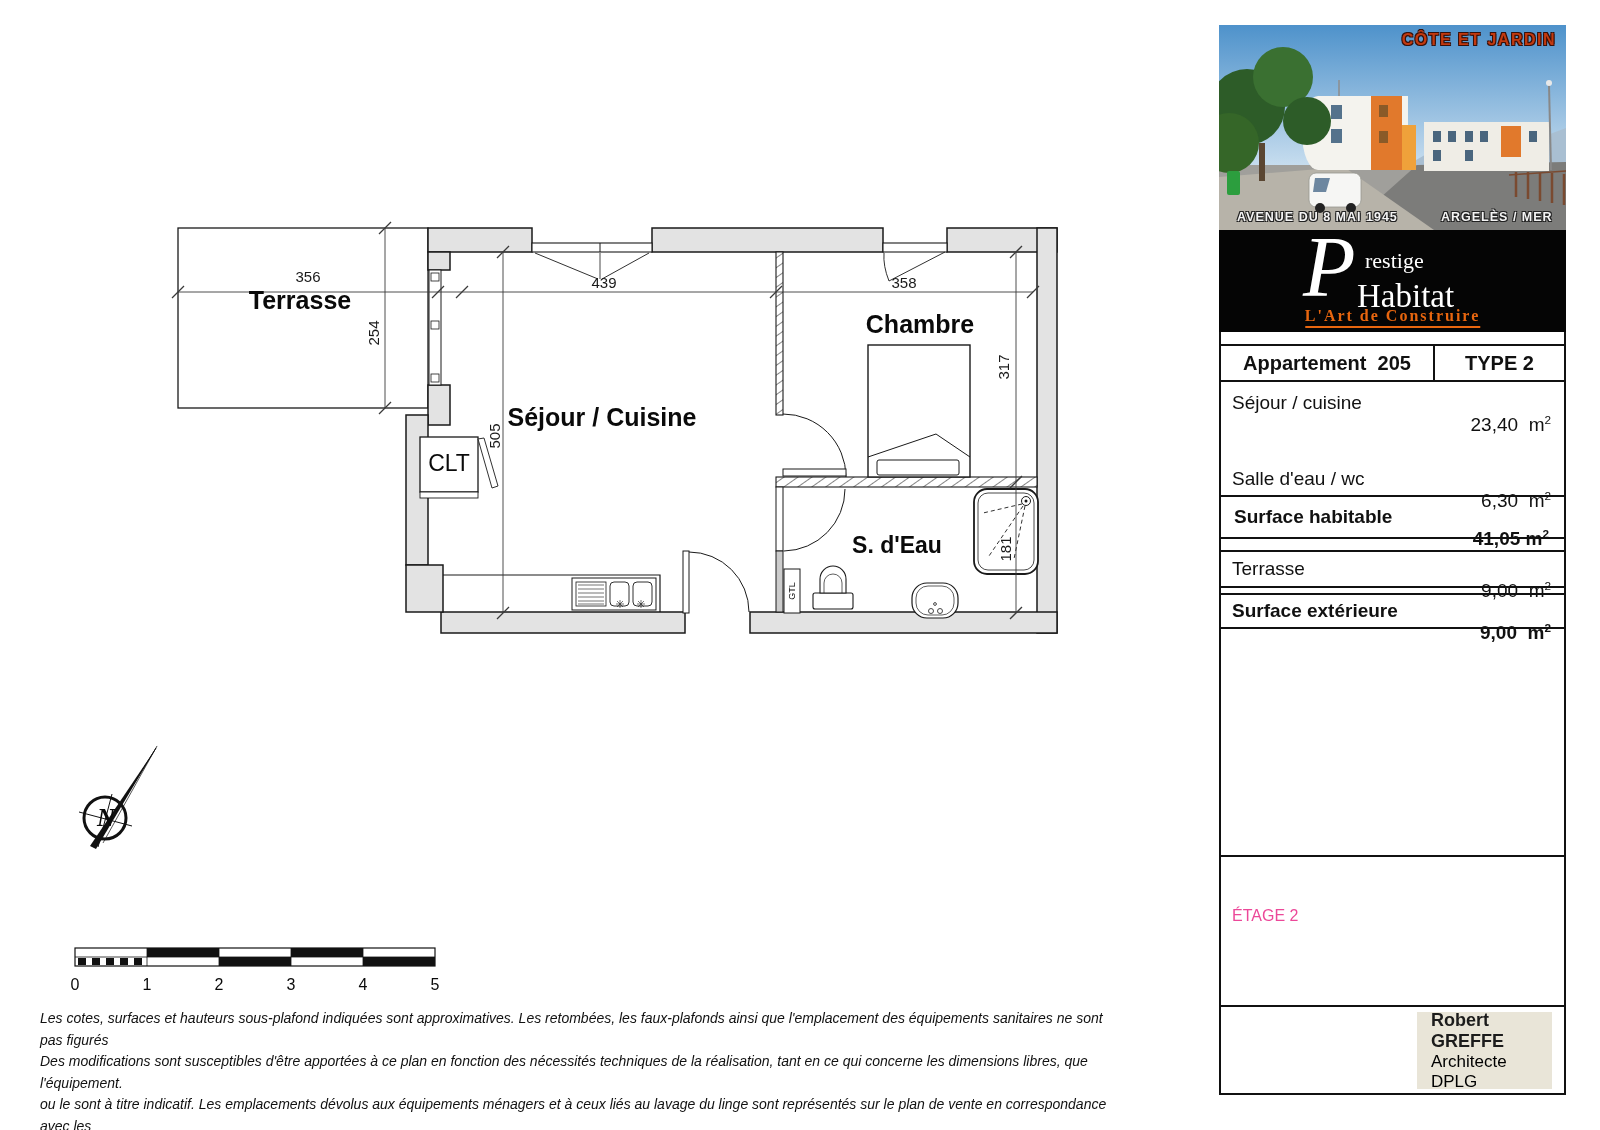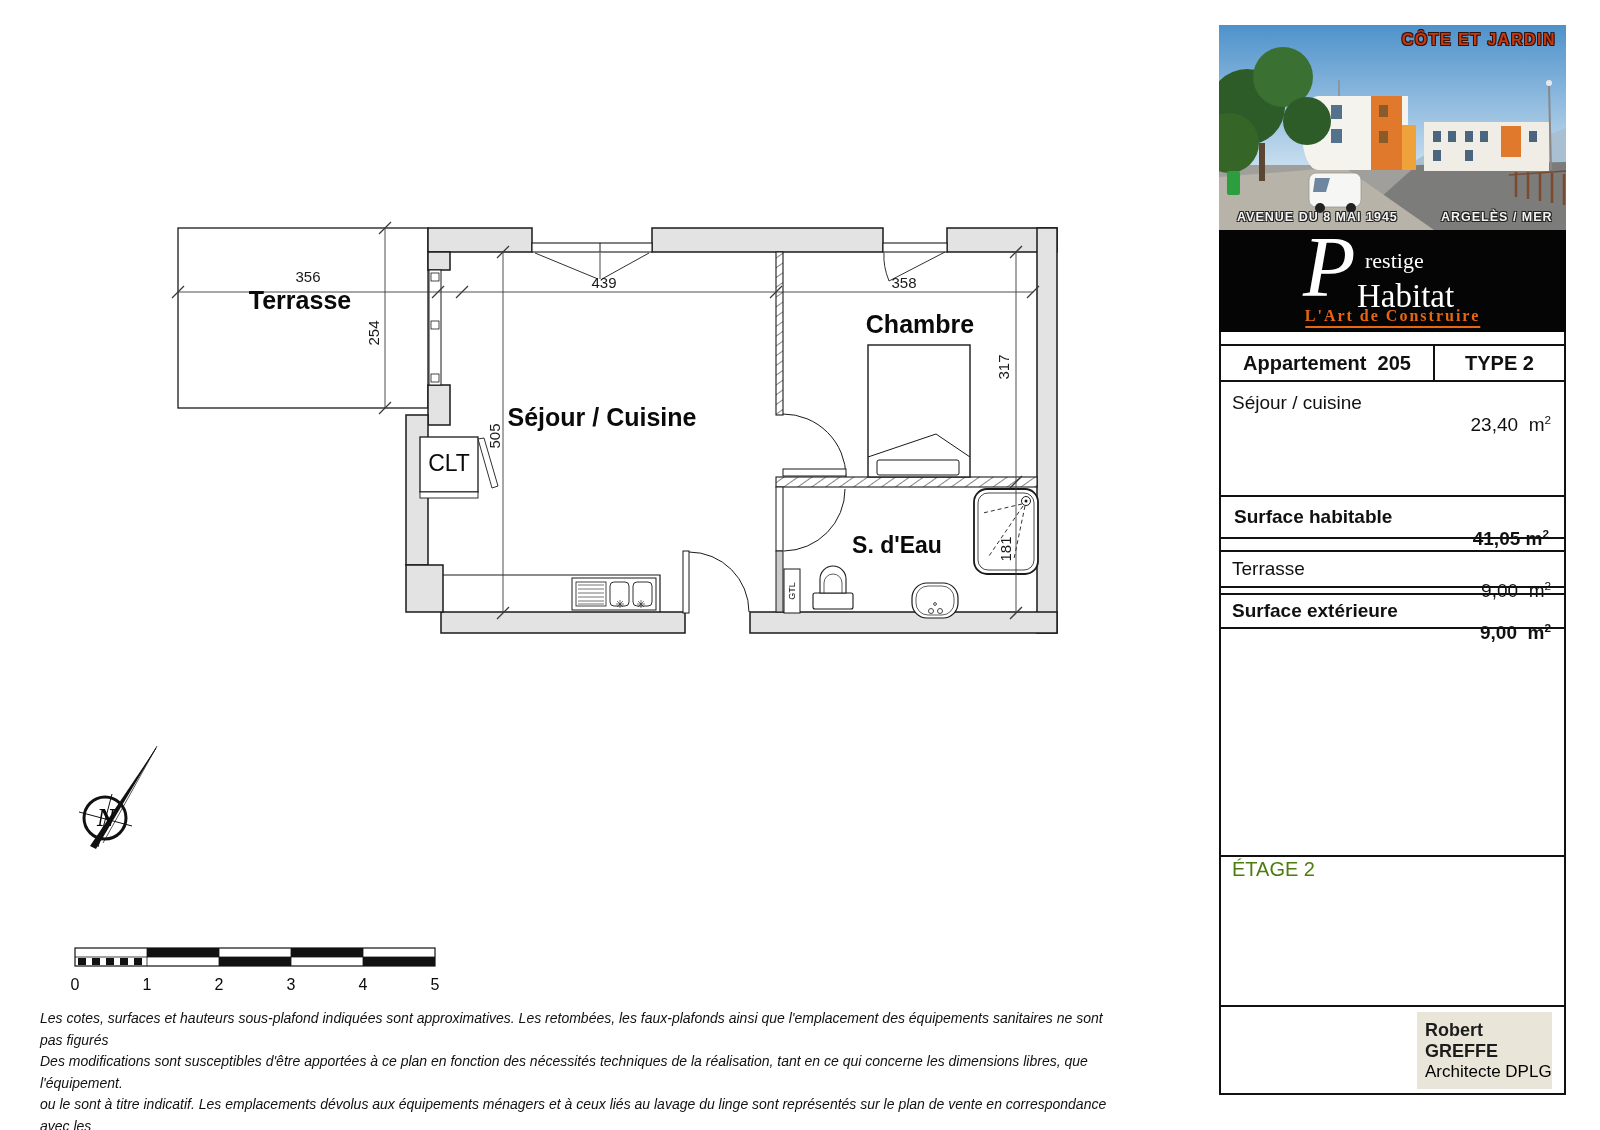--- a/index.html
+++ b/index.html
@@ -38,23 +38,23 @@
   #logo-tagline{position:absolute;left:50%;transform:translateX(-50%);bottom:4px;
       color:#e8660f;font-weight:bold;font-size:16px;letter-spacing:2px;white-space:nowrap;
       border-bottom:2px solid #e8660f;padding-bottom:1px;}
   
   .tbl-row{position:absolute;left:1219px;width:347px;box-sizing:border-box;
       display:flex;align-items:center;font-size:19px;}
   .tbl-label{padding-left:13px;flex:1;text-align:left;}
   .tbl-value{padding-right:15px;text-align:left;white-space:pre;margin-top:44px;}
   sup{font-size:0.62em;}
   .ws-pre{white-space:pre;}
-  #etage-label{position:absolute;left:1232px;top:858px;font-size:20px;color:#4d7c0f;}
+  #etage-label{position:absolute;left:1232px;top:907px;font-size:16px;color:#ec4899;}
   #arch-box{position:absolute;left:1417px;top:1012px;width:135px;height:77px;background:#e9e5d8;
-      display:flex;flex-direction:column;justify-content:center;padding-left:8px;box-sizing:border-box;}
+      display:flex;flex-direction:column;justify-content:center;padding-left:14px;box-sizing:border-box;}
   #arch-name{font-weight:bold;font-size:18px;color:#1c1c1c;}
   #arch-title{font-size:17px;color:#000000;}
 </style>
 </head>
 <body>
 
 <div id="page">
 
   <svg class="abs" style="left:0;top:0;" width="1600" height="1130" viewBox="0 0 1600 1130">
     <defs>
@@ -385,20 +385,24 @@
     <div style="flex:0 0 212px;text-align:center;font-weight:bold;font-size:20px;border-right:2px solid #111;height:100%;display:flex;align-items:center;justify-content:center;">
       <span class="ws-pre">Appartement  205</span>
     </div>
     <div style="flex:1;text-align:center;font-weight:bold;font-size:20px;">TYPE 2</div>
   </div>
 
   <div class="tbl-row" style="top:384px;height:38px;">
     <div class="tbl-label">Séjour / cuisine</div>
     <div class="tbl-value"><span>23,40</span>&nbsp;&nbsp;<span>m</span><sup>2</sup></div>
   </div>
+  <div class="tbl-row" style="top:461px;height:36px;">
+    <div class="tbl-label">Salle d'eau / wc</div>
+    <div class="tbl-value"><span>6,30</span>&nbsp;&nbsp;<span>m</span><sup>2</sup></div>
+  </div>
 
   <div class="tbl-row bordered" style="top:495px;height:44px;font-weight:bold;">
     <div class="tbl-label">Surface habitable</div>
     <div class="tbl-value"><span>41,05</span>&nbsp;<span>m</span><sup>2</sup></div>
   </div>
 
   <div class="tbl-row" style="top:550px;height:38px;border-top:2px solid #111;border-bottom:2px solid #111;">
     <div class="tbl-label">Terrasse</div>
     <div class="tbl-value"><span>9,00</span>&nbsp;&nbsp;<span>m</span><sup>2</sup></div>
   </div>

